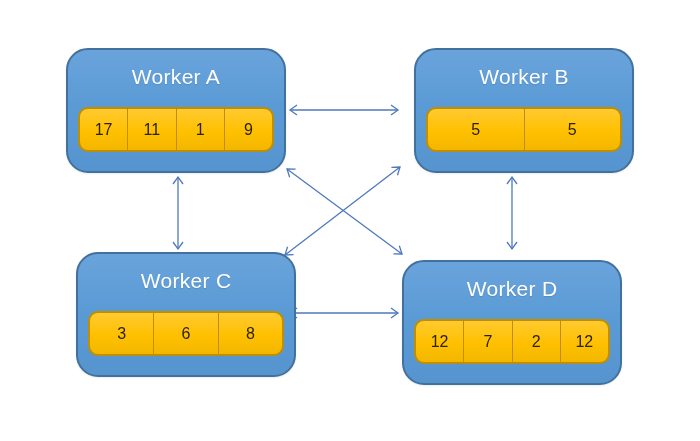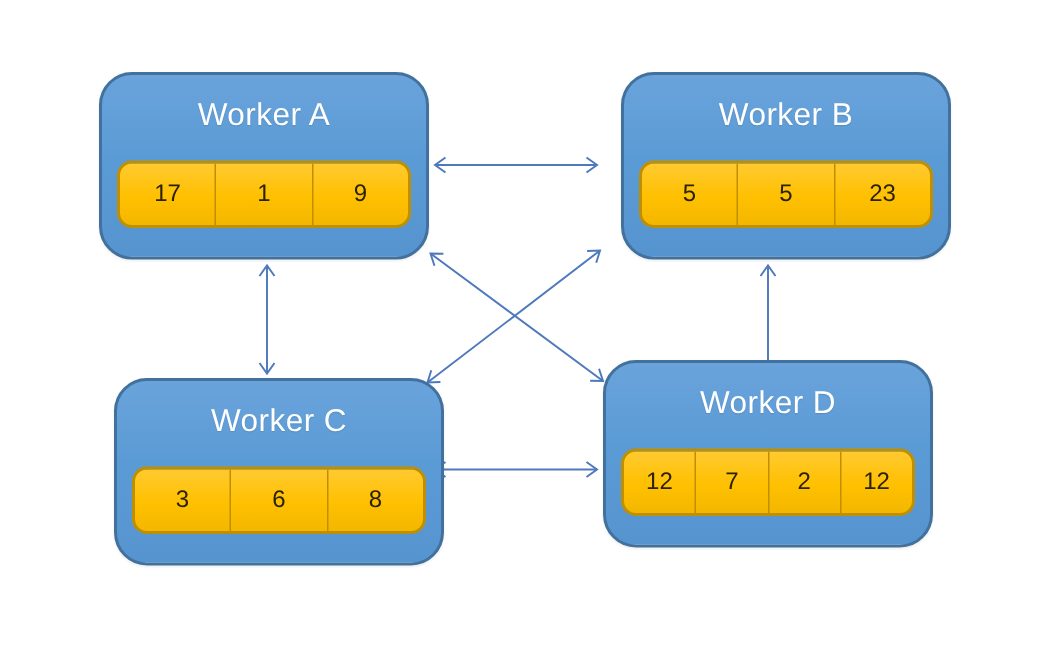--- a/index.html
+++ b/index.html
@@ -19,21 +19,21 @@
     position:absolute;width:220px;height:125px;
     background:linear-gradient(180deg,#6aa3dc 0%,var(--box-fill) 45%,#5694d0 100%);
     border:2px solid var(--box-border);
     border-radius:22px;
     box-sizing:border-box;
     box-shadow:0 1px 2px rgba(0,0,0,0.08);
   }
   .pos-a{left:66px;top:48px;}
   .pos-b{left:378px;top:48px;margin-left:36px;}
   .pos-c{left:76px;top:252px;}
-  .pos-d{left:402px;top:240px;}
+  .pos-d{left:402px;top:260px;}
   .worker-title{
     position:absolute;left:0;right:0;top:15px;
     text-align:center;color:var(--title-text);
     font-size:21px;letter-spacing:0.3px;
     text-shadow:0 1px 1px rgba(0,0,0,0.12);
   }
   .value-bar{
     position:absolute;left:10px;right:10px;top:57px;height:45px;
     background:linear-gradient(180deg,#ffca30 0%,var(--cell-fill) 55%,#f3b700 100%);
     border:2px solid var(--cell-border);
@@ -83,31 +83,31 @@
     </g>
     <g>
       <line class="arrow-line" x1="400" y1="167" x2="285" y2="255" marker-start="url(#headS)" marker-end="url(#headE)"></line>
     </g>
   </svg>
 
   <div class="worker pos-a">
     <div class="worker-title">Worker A</div>
     <div class="value-bar">
       <div class="value-cell">17</div>
+      <div class="value-cell">11</div>
       <div class="value-cell">1</div>
       <div class="value-cell">9</div>
     </div>
   </div>
 
   <div class="worker pos-b">
     <div class="worker-title">Worker B</div>
     <div class="value-bar">
       <div class="value-cell">5</div>
       <div class="value-cell">5</div>
-      <div class="value-cell">23</div>
     </div>
   </div>
 
   <div class="worker pos-c">
     <div class="worker-title">Worker C</div>
     <div class="value-bar">
       <div class="value-cell">3</div>
       <div class="value-cell">6</div>
       <div class="value-cell">8</div>
     </div>

